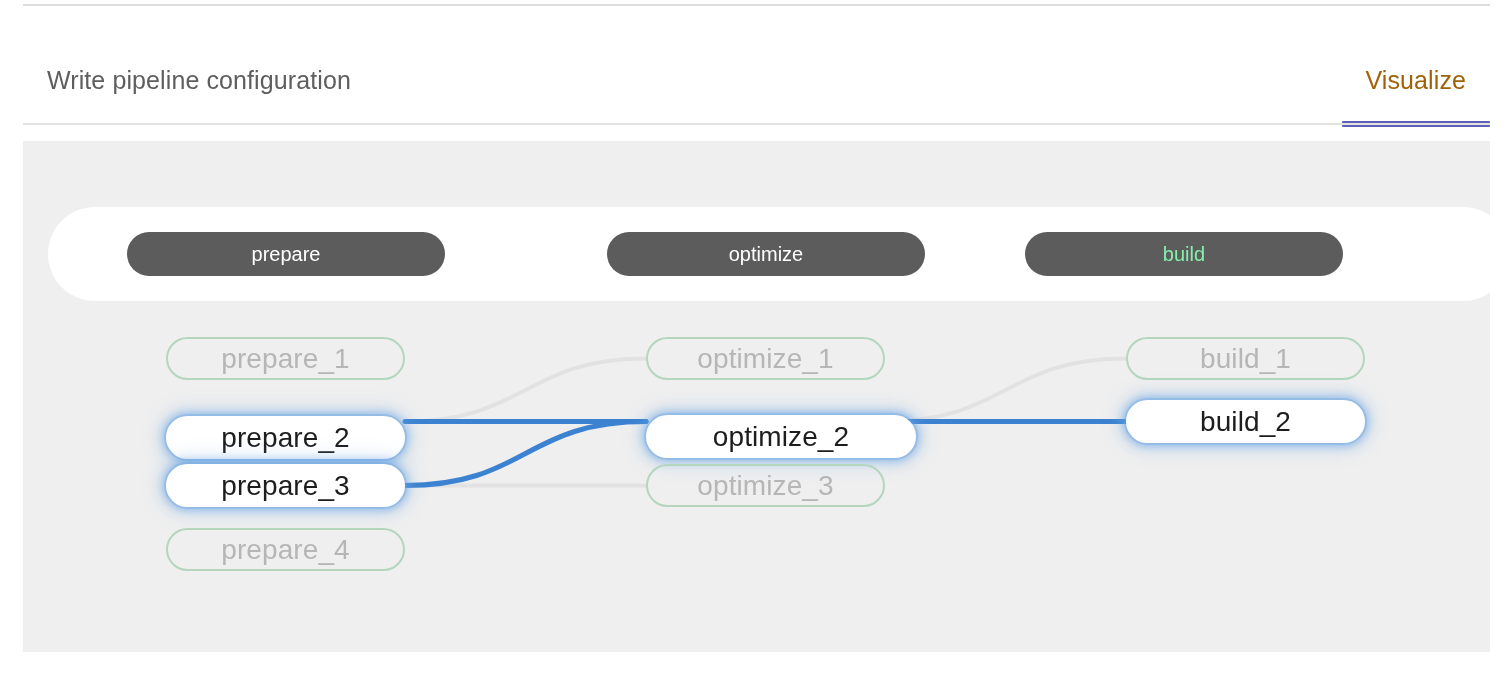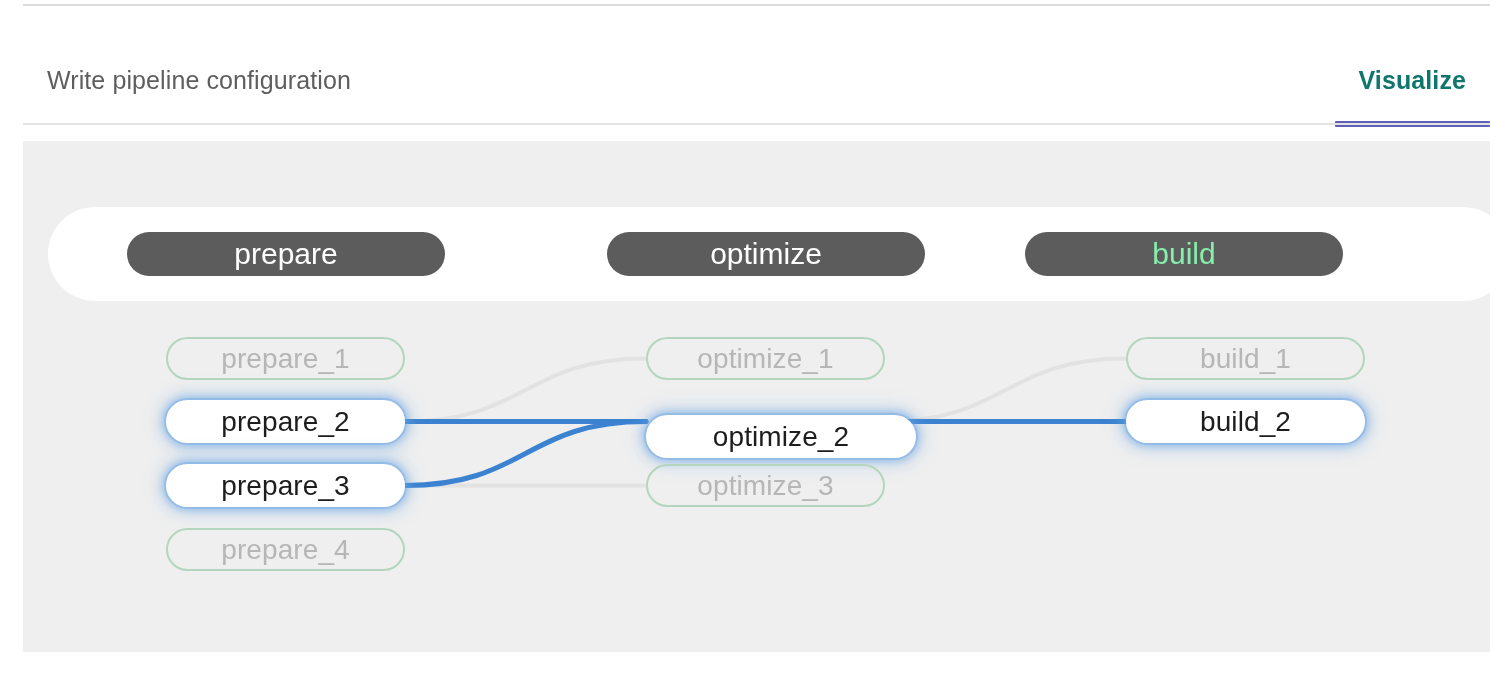--- a/index.html
+++ b/index.html
@@ -58,22 +58,22 @@
     font-size: 25px;
     letter-spacing: 0.1px;
     color: #5e5e5e;
     cursor: pointer;
     user-select: none;
     background: transparent;
     border: none;
     font-family: "Liberation Sans", sans-serif;
   }
   .tab.active {
-    color: #0f766e;
-    font-weight: bold;
+    color: #a16207;
+    font-weight: normal;
   }
   .tab .underline {
     position: absolute;
     left: 0;
     right: 0;
     bottom: -2px;
     height: 6px;
     border-radius: 1px;
     background: var(--accent, #5f5fb8);
   }
@@ -100,21 +100,21 @@
     background: #ffffff;
     border-radius: 47px;
   }
   .stage-pill {
     position: absolute;
     top: 25px;
     height: 44px;
     border-radius: 22px;
     background: #5c5c5c;
     color: #ffffff;
-    font-size: 30px;
+    font-size: 20px;
     display: flex;
     align-items: center;
     justify-content: center;
     user-select: none;
     cursor: default;
   }
 
   
   .edges {
     position: absolute;
@@ -184,21 +184,21 @@
         <path d="M 382 280.5 C 502.5 280.5, 502.5 217.5, 623 217.5" fill="none" stroke="#e2e2e2" stroke-width="4" stroke-linecap="round"></path>
         <path d="M 382 344.5 L 623 344.5" fill="none" stroke="#e2e2e2" stroke-width="4" stroke-linecap="round"></path>
         <path d="M 862 280.5 C 982.5 280.5, 982.5 217.5, 1103 217.5" fill="none" stroke="#e2e2e2" stroke-width="4" stroke-linecap="round"></path>
         <path d="M 382 280.5 L 623 280.5" fill="none" stroke="#3b82d0" stroke-width="5" stroke-linecap="round"></path>
         <path d="M 382 344.5 C 502.5 344.5, 502.5 280.5, 623 280.5" fill="none" stroke="#3b82d0" stroke-width="5" stroke-linecap="round"></path>
         <path d="M 862 280.5 L 1103 280.5" fill="none" stroke="#3b82d0" stroke-width="5" stroke-linecap="round"></path>
       </svg>
 
     <div id="nodes">
         <div class="node dim" style="left: 143px; top: 196px; width: 239px; border-color: rgb(180, 214, 189); color: rgb(182, 182, 182);">prepare_1</div>
-        <div class="node active" style="left: 143px; top: 259px; width: 239px; background: rgb(255, 255, 255); color: rgb(29, 29, 29);">prepare_2</div>
+        <div class="node active" style="left: 143px; top: 275px; width: 239px; background: rgb(255, 255, 255); color: rgb(29, 29, 29);">prepare_2</div>
         <div class="node active" style="left: 143px; top: 323px; width: 239px; background: rgb(255, 255, 255); color: rgb(29, 29, 29);">prepare_3</div>
         <div class="node dim" style="left: 143px; top: 387px; width: 239px; border-color: rgb(180, 214, 189); color: rgb(182, 182, 182);">prepare_4</div>
         <div class="node dim" style="left: 623px; top: 196px; width: 239px; border-color: rgb(180, 214, 189); color: rgb(182, 182, 182);">optimize_1</div>
         <div class="node active" style="left: 623px; top: 274px; width: 270px; background: rgb(255, 255, 255); color: rgb(29, 29, 29);">optimize_2</div>
         <div class="node dim" style="left: 623px; top: 323px; width: 239px; border-color: rgb(180, 214, 189); color: rgb(182, 182, 182);">optimize_3</div>
         <div class="node dim" style="left: 1103px; top: 196px; width: 239px; border-color: rgb(180, 214, 189); color: rgb(182, 182, 182);">build_1</div>
         <div class="node active" style="left: 1103px; top: 259px; width: 239px; background: rgb(255, 255, 255); color: rgb(29, 29, 29);">build_2</div>
       </div>
 
   </div>

